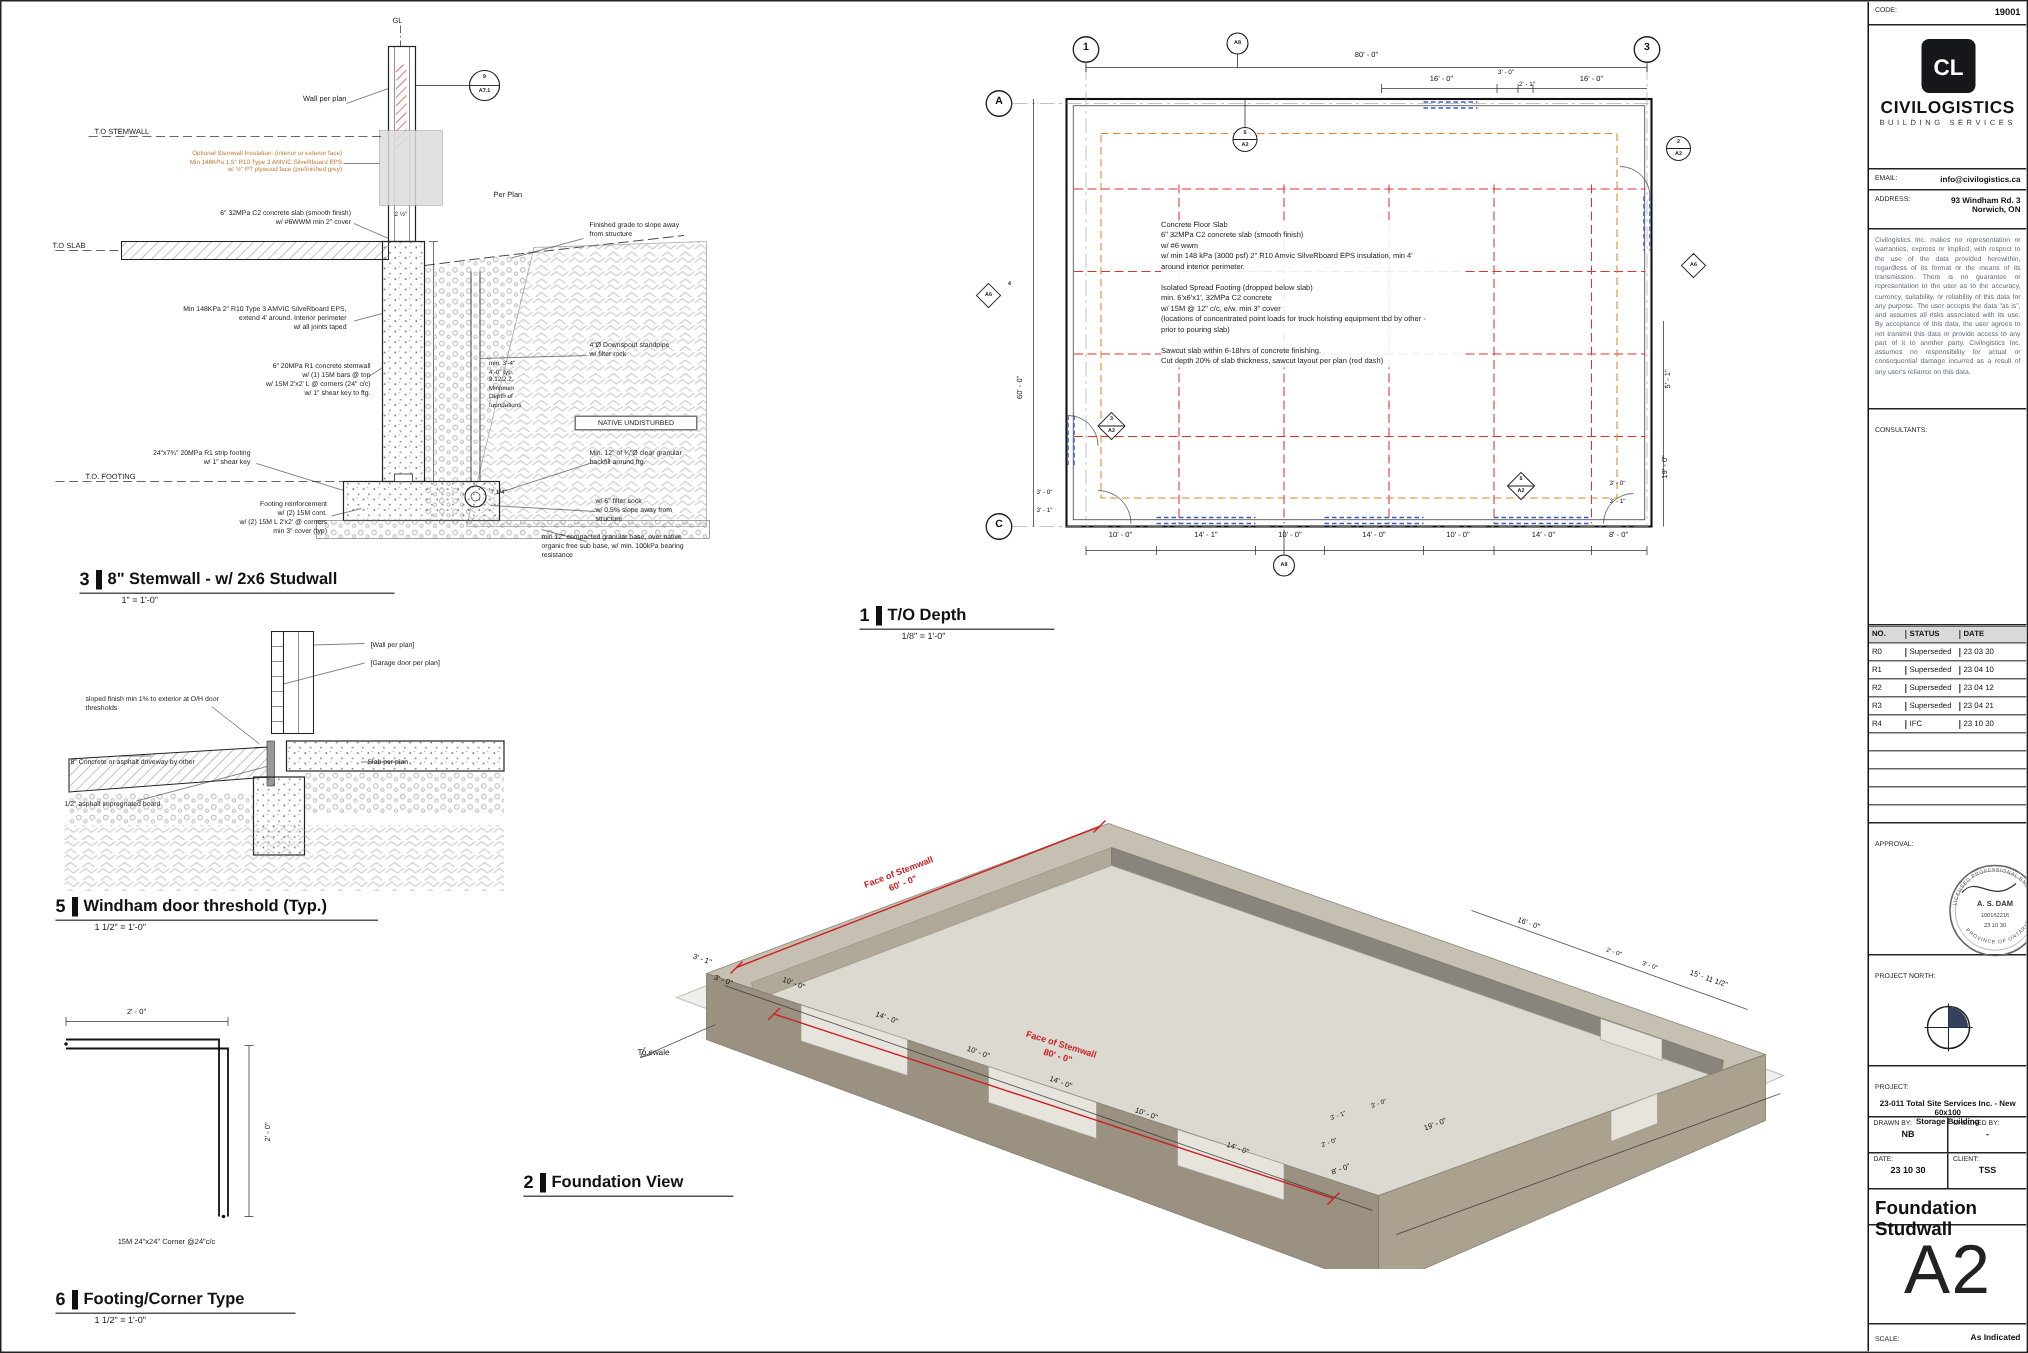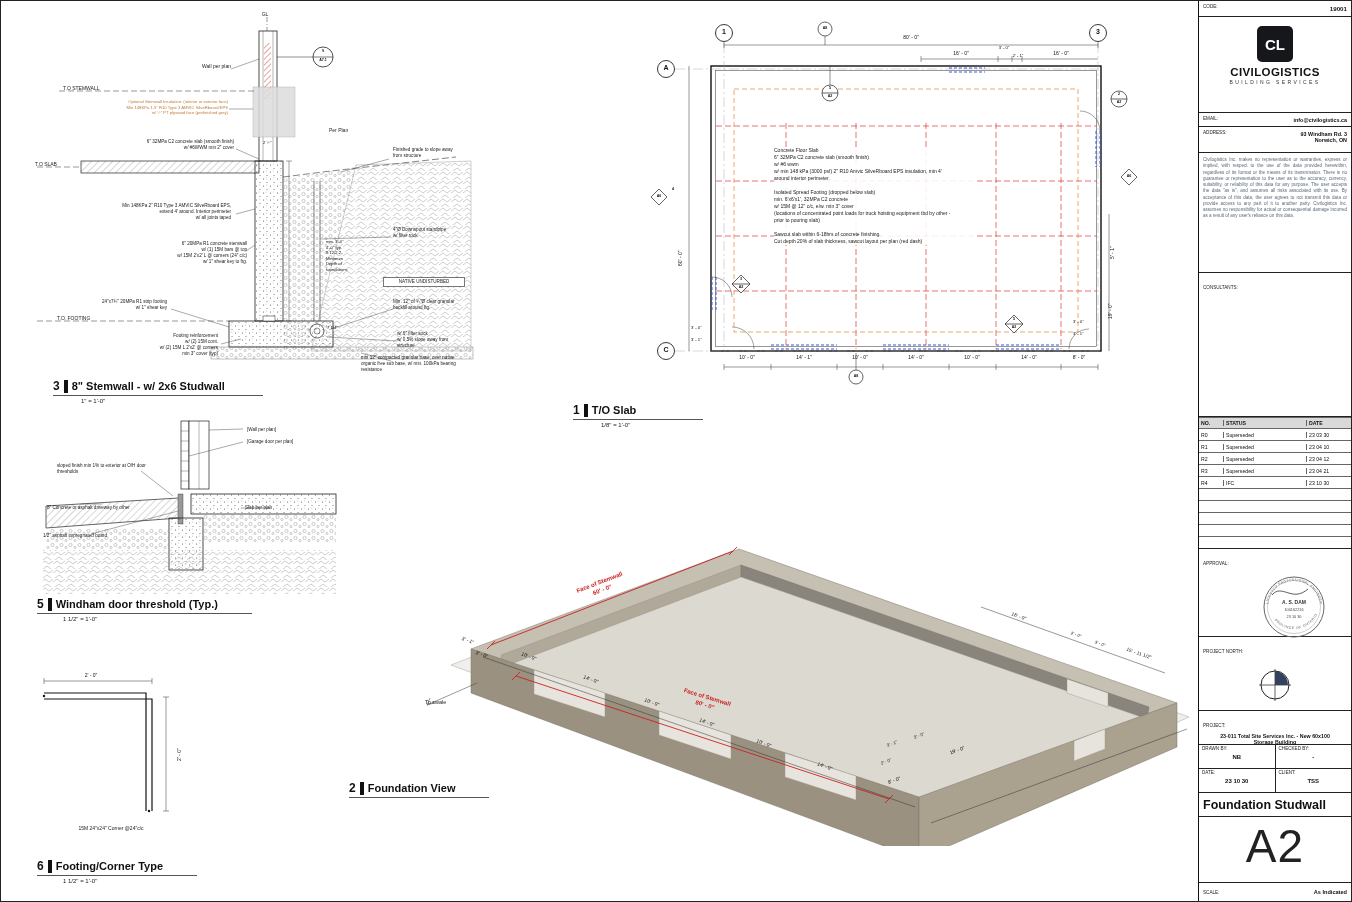--- a/index.html
+++ b/index.html
@@ -17,21 +17,21 @@
   .dim.sm{font-size:4.2px;}
   .bub{position:absolute;font-size:7px;font-weight:bold;text-align:center;width:20px;}
   .mk{position:absolute;font-size:3.6px;font-weight:bold;text-align:center;width:20px;}
   .dtitle{position:absolute;display:flex;align-items:center;gap:4px;color:#111;}
   .dtitle .n{font-weight:700;font-size:12px;}
   .dtitle .bar{width:4px;height:13px;background:#111;}
   .dtitle .t{font-weight:700;font-size:11px;}
   .dscale{position:absolute;font-size:6px;color:#222;}
   .tline{position:absolute;border-top:0.8px solid #555;height:0;}
   
-  .tb{position:absolute;top:0;right:0;bottom:0;width:153px;background:#fff;
+  .tb{position:absolute;top:0;right:0;bottom:0;width:106px;background:#fff;
       border-left:1.6px solid #111;display:flex;flex-direction:column;box-sizing:border-box;}
   .tb .sec{border-bottom:1px solid #222;padding:2px 4px;position:relative;box-sizing:border-box;flex:none;}
   .tb .lab{font-size:4.6px;color:#222;}
   .tb .val{font-size:6.2px;font-weight:700;text-align:right;color:#111;white-space:pre-line;}
   .tb .disc{font-size:4.55px;line-height:1.38;color:#5c6a78;text-align:justify;margin-top:2px;}
   .revrow{display:flex;border-bottom:.5px solid #666;font-size:5.2px;height:12px;align-items:center;box-sizing:border-box;}
   .revrow>div{padding:0 2px;overflow:hidden;white-space:nowrap;}
   .revrow .c1{width:20px;border-right:.5px solid #666;}
   .revrow .c2{flex:1;border-right:.5px solid #666;}
   .revrow .c3{width:40px;}
@@ -321,21 +321,21 @@
 min. 6'x6'x1', 32MPa C2 concrete
 w/ 15M @ 12" c/c, e/w. min 3" cover
 (locations of concentrated point loads for truck hoisting equipment tbd by other -
 prior to pouring slab)
 
 Sawcut slab within 6-18hrs of concrete finishing.
 Cut depth 20% of slab thickness, sawcut layout per plan (red dash)</div>
   <div class="dtitle" style="left:572px;top:402px">
     <span class="n">1</span>
     <span class="bar"></span>
-    <span class="t">T/O Slab</span>
+    <span class="t">T/O Depth</span>
   </div>
   <div class="tline" style="left:572px;top:418px;width:130px"></div>
   <div class="dscale" style="left:600px;top:421px">1/8" = 1'-0"</div>
 
   <svg class="abs" style="left:40px;top:415px" width="300" height="185">
     <g>
       <rect x="140" y="5" width="8" height="68" fill="#fff" stroke="#222" stroke-width="0.7"></rect>
       <line x1="140" y1="15" x2="148" y2="15" stroke="#444" stroke-width="0.4"></line>
       <line x1="140" y1="25" x2="148" y2="25" stroke="#444" stroke-width="0.4"></line>
       <line x1="140" y1="35" x2="148" y2="35" stroke="#444" stroke-width="0.4"></line>

